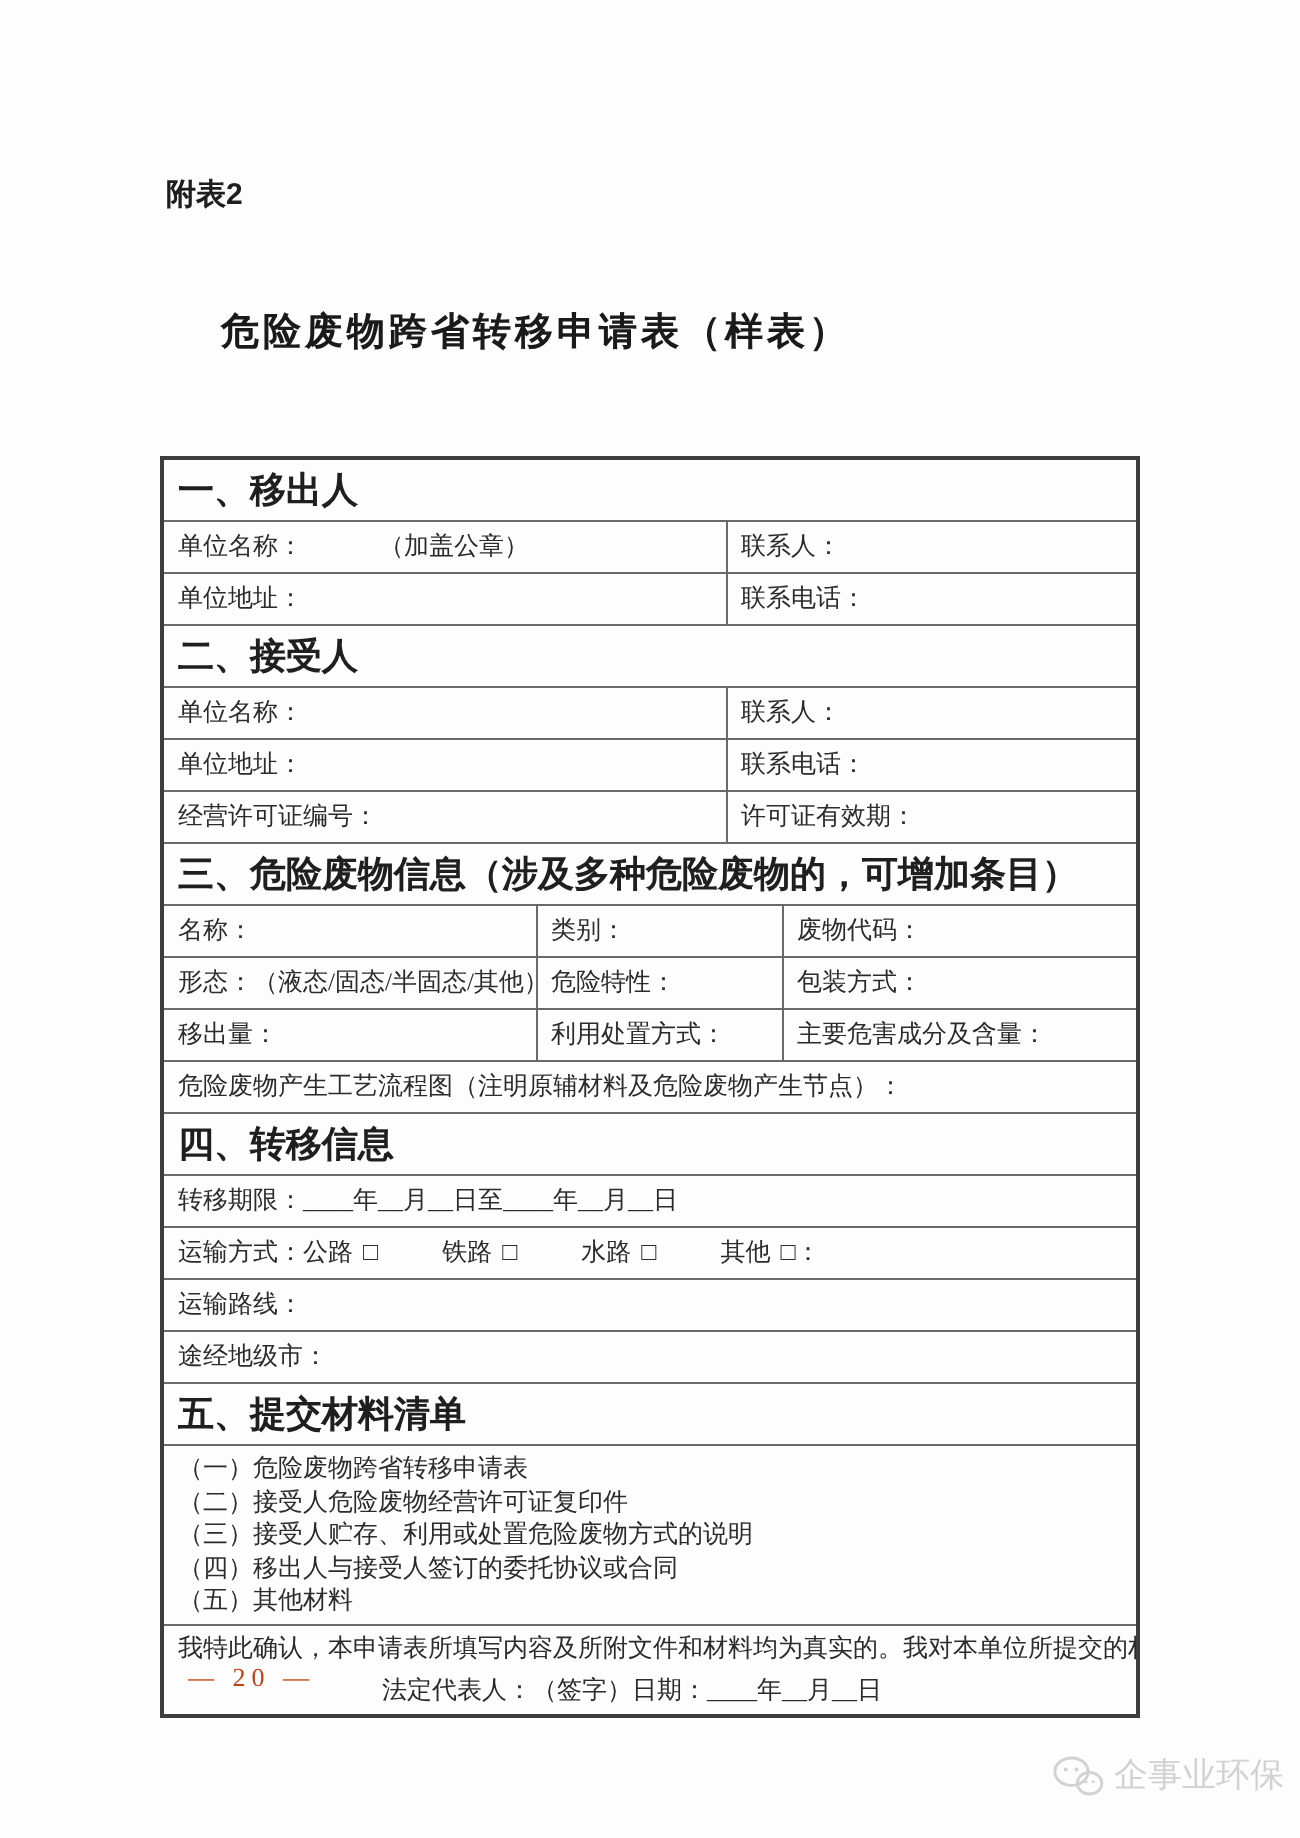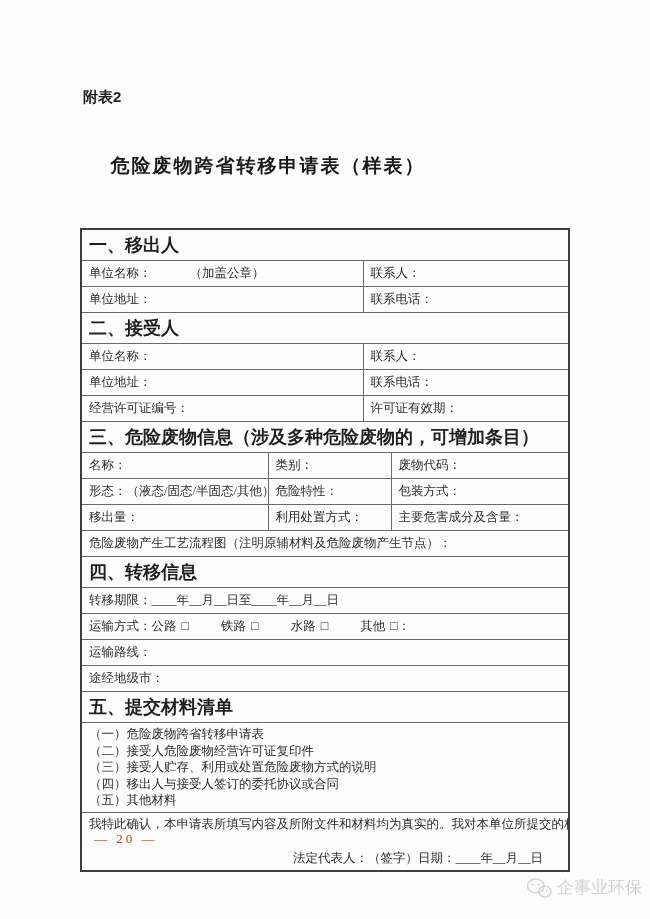--- a/index.html
+++ b/index.html
@@ -40,22 +40,22 @@
     height:13px;
     font-size:18px;
     color:#1f1f1f;
   }
   td .note { margin-left:38px; }
   td.list-cell { white-space:normal; height:auto; padding:5px 7px; }
   .list-cell div { line-height:16.5px; }
   td.decl-cell { white-space:normal; height:auto; padding:4px 7px 5px 7px; }
   .decl-text { line-height:16.5px; text-align:justify; }
   .decl-sign-row {
-    display:flex; justify-content:flex-end;
-    line-height:17px; margin-top:18px; padding-right:18px;
+    display:flex; justify-content:center;
+    line-height:17px; margin-top:5px; padding-right:18px;
   }
   .opt { margin-left:32px; }
   .opt .cb { margin-left:5px; }
   .page-number {
     position:absolute; left:84px; top:831px;
     font-size:13px; color:#c2410c; letter-spacing:3px;margin-left:10px;
   }
   .watermark {
     position:absolute; right:8px; top:876px;
     display:flex; align-items:flex-end; gap:5px;

